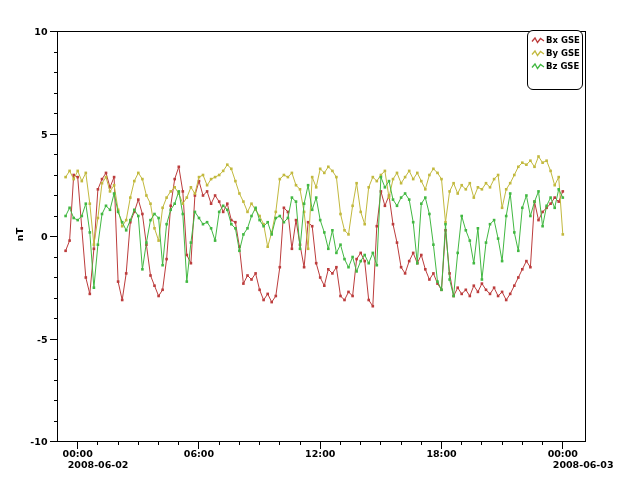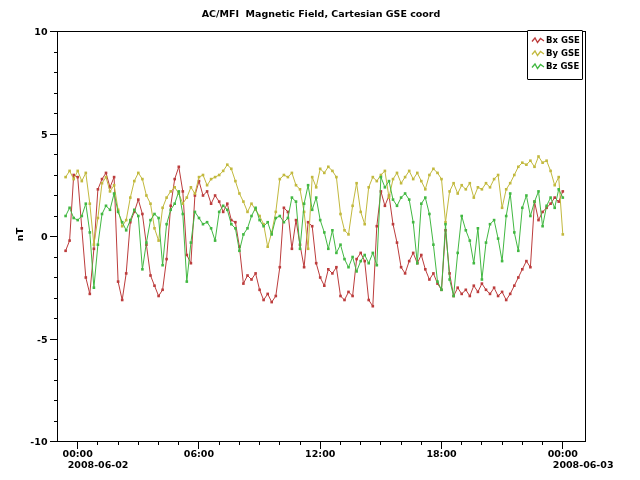--- a/index.html
+++ b/index.html
@@ -5,30 +5,29 @@
   html,body{margin:0;padding:0;background:#fff;}
   .screen{position:relative;width:640px;height:480px;background:#ffffff;overflow:hidden;
           font-family:"DejaVu Sans",sans-serif;}
   #chart{position:absolute;left:0;top:0;}
   #chart text{font:bold 9.5px "DejaVu Sans",sans-serif;fill:#000;stroke:none;}
   .title{position:absolute;left:57px;top:8px;width:528px;text-align:center;
          font:bold 9.5px "DejaVu Sans",sans-serif;color:#000;white-space:pre;}
   .ylabel{position:absolute;left:13px;top:229px;font:bold 9.5px "DejaVu Sans",sans-serif;
           color:#000;transform:rotate(-90deg);transform-origin:center;}
   .legend{position:absolute;left:527px;top:30px;width:51px;background:#fff;
-          border:1px solid #000;border-radius:1px;padding:2px 0 7px 3px;z-index:2;}
+          border:1px solid #000;border-radius:6px;padding:2px 0 17px 3px;z-index:2;}
   .lrow{display:flex;align-items:center;height:13px;}
   .lsw{flex:0 0 15px;}
   .llab{font:bold 8.5px "DejaVu Sans",sans-serif;color:#000;white-space:pre;}
 </style>
 </head>
 <body>
 
 <div class="screen">
-  <div class="title">AC/MFI  Magnetic Field, Cartesian GSE coord</div>
   <div class="ylabel">nT</div>
 
   <svg id="chart" width="640" height="480">
       <g>
         <polyline points="65.6,250.8 69.6,240.6 73.7,175.0 77.7,177.1 81.8,228.3 85.8,277.5 89.8,293.9 93.9,248.8 97.9,189.3 102.0,179.1 106.0,172.9 110.0,187.3 114.1,177.1 118.1,281.6 122.2,300.0 126.2,273.4 130.3,222.2 134.3,211.9 138.3,199.6 142.4,214.0 146.4,244.7 150.5,275.5 154.5,285.7 158.6,296.0 162.6,289.8 166.6,259.1 170.7,205.8 174.7,179.1 178.8,166.8 182.8,191.4 186.8,255.0 190.9,263.2 194.9,195.5 199.0,181.1 203.0,195.5 207.1,191.4 211.1,203.7 215.1,195.5 219.2,201.7 223.2,211.9 227.3,203.7 231.3,220.1 235.4,222.2 239.4,246.8 243.4,283.6 247.5,275.5 251.5,279.5 255.6,273.4 259.6,289.8 263.6,300.0 267.7,293.9 271.7,302.1 275.8,296.0 279.8,267.3 283.9,207.8 287.9,211.9 291.9,248.8 296.0,220.1 300.0,244.7 304.1,267.3 308.1,222.2 312.2,226.3 316.2,263.2 320.2,277.5 324.3,285.7 328.3,269.3 332.4,273.4 336.4,267.3 340.5,296.0 344.5,300.0 348.5,291.9 352.6,296.0 356.6,259.1 360.7,252.9 364.7,261.1 368.7,300.0 372.8,306.2 376.8,226.3 380.9,191.4 384.9,205.8 389.0,195.5 393.0,224.2 397.0,242.7 401.1,267.3 405.1,273.4 409.2,261.1 413.2,252.9 417.3,263.2 421.3,255.0 425.3,269.3 429.4,279.5 433.4,273.4 437.5,283.6 441.5,289.8 445.5,230.3 449.6,273.4 453.6,296.0 457.7,287.8 461.7,293.9 465.8,289.8 469.8,296.0 473.8,285.7 477.9,291.9 481.9,283.6 486.0,289.8 490.0,293.9 494.1,287.8 498.1,296.0 502.1,291.9 506.2,300.0 510.2,293.9 514.3,285.7 518.3,277.5 522.3,269.3 526.4,261.1 530.4,267.3 534.5,201.7 538.5,220.1 542.6,211.9 546.6,207.8 550.6,203.7 554.7,197.6 558.7,201.7 562.8,191.4" fill="none" stroke="#bc3c3c" stroke-width="1" stroke-linejoin="round"></polyline>
         <rect x="64.3" y="249.5" width="2.6" height="2.6" fill="#bc3c3c"></rect>
         <rect x="68.3" y="239.3" width="2.6" height="2.6" fill="#bc3c3c"></rect>
         <rect x="72.4" y="173.7" width="2.6" height="2.6" fill="#bc3c3c"></rect>
         <rect x="76.4" y="175.8" width="2.6" height="2.6" fill="#bc3c3c"></rect>
         <rect x="80.5" y="227.0" width="2.6" height="2.6" fill="#bc3c3c"></rect>

